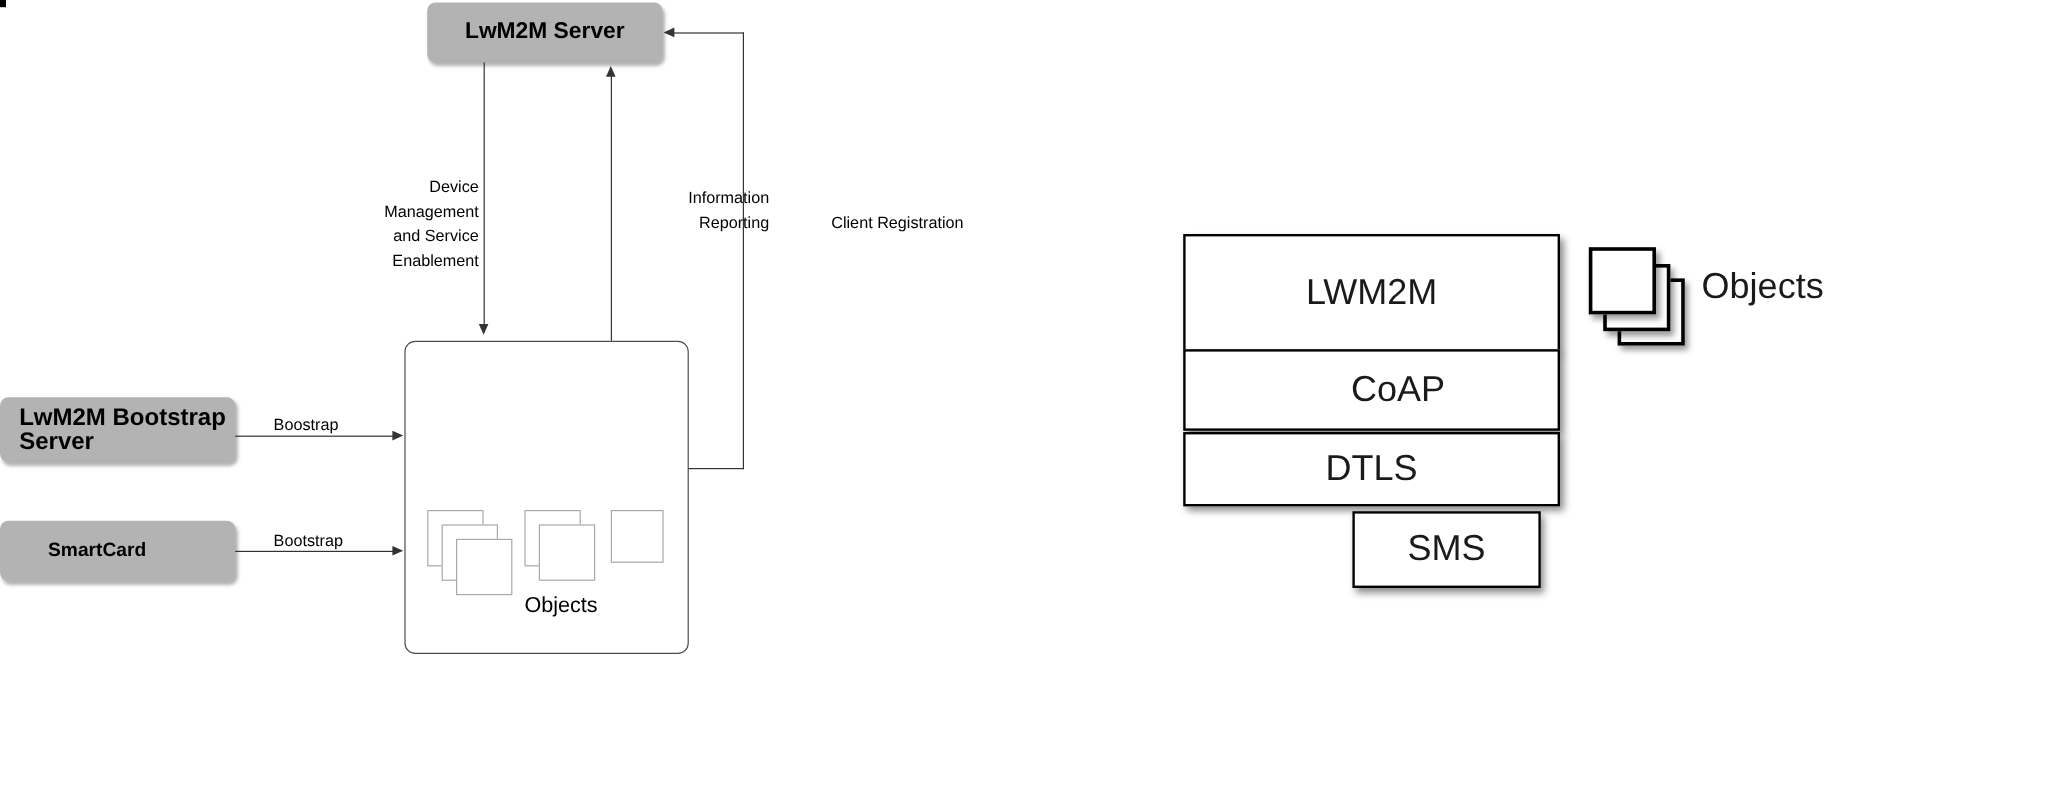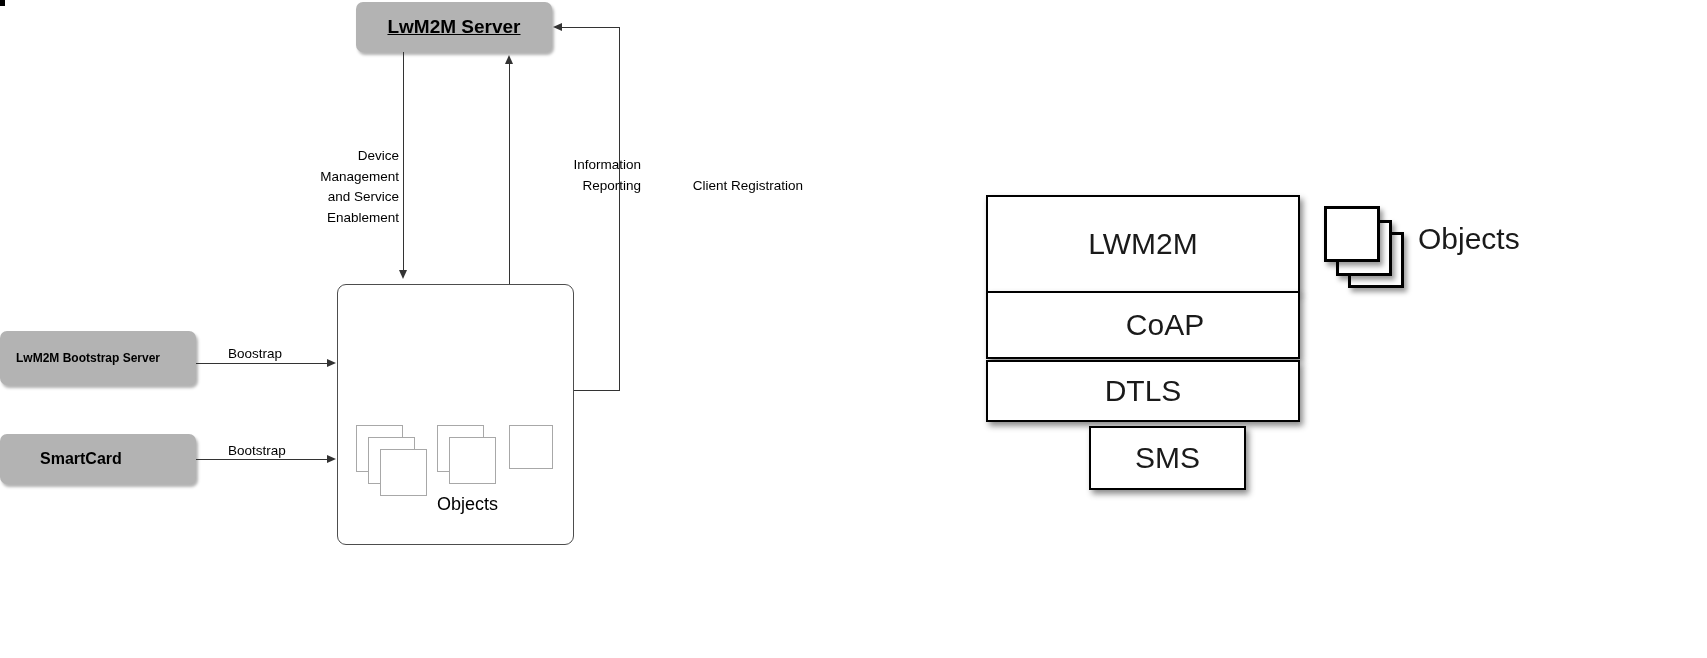--- a/index.html
+++ b/index.html
@@ -31,21 +31,21 @@
     position: absolute;
     background: #b3b3b3;
     border-radius: 7px;
     box-shadow: 2px 3px 3px rgba(0,0,0,0.30);
     display: flex;
     align-items: center;
     box-sizing: border-box;
     color: #000000;
     font-weight: bold;
   }
-  .grey-box.center { justify-content: center; text-decoration: underline; }
+  .grey-box.center { justify-content: center; }
   .grey-box.left { justify-content: flex-start; padding-left: 16px; }
 
   
   .client-container {
     position: absolute;
     background: #ffffff;
     border: 1.4px solid #4d4d4d;
     border-radius: 9px;
     box-sizing: border-box;
   }
@@ -177,21 +177,21 @@
   <div class="obj-card" style="left:368px; top:437px; width:47px; height:47px;"></div>
   <div class="obj-card" style="left:380px; top:449px; width:47px; height:47px;"></div>
 
   <div class="obj-card" style="left:437px; top:425px; width:47px; height:47px;"></div>
   <div class="obj-card" style="left:449px; top:437px; width:47px; height:47px;"></div>
 
   <div class="obj-card" style="left:509px; top:425px; width:44px; height:44px;"></div>
 
   <div class="objects-caption" style="left:380px; top:494px; width:175px;">Objects</div>
 
-  <div class="grey-box left" style="left:0px; top:331px; width:196px; height:54px; font-size:12px; line-height:20px;">
+  <div class="grey-box left" style="left:0px; top:331px; width:196px; height:54px; font-size:20px; line-height:20px;">
     <span>LwM2M Bootstrap Server</span>
   </div>
 
   <div class="hline" style="left:196px; top:363px; width:133px;"></div>
   <div class="arrow-right" style="left:327px; top:358.5px;"></div>
   <div class="edge-label" style="left:228px; top:344px; width:120px;">Boostrap</div>
 
   <div class="grey-box left" style="left:0px; top:434px; width:196px; height:50px; font-size:16px; padding-left:40px;">
     <span>SmartCard</span>
   </div>
@@ -206,21 +206,21 @@
 
   <div class="stack-box" style="left:986px; top:291px; width:314px; height:68px;padding-left:44px;">
     <span>CoAP</span>
   </div>
 
   <div class="stack-box" style="left:986px; top:360px; width:314px; height:62px;">
     <span>DTLS</span>
   </div>
 
 
-  <div class="stack-box" style="left:1089px; top:426px; width:157px; height:64px;">
+  <div class="stack-box" style="left:1127px; top:426px; width:157px; height:64px;">
     <span>SMS</span>
   </div>
 
   <div class="stack-card" style="left:1348px; top:232px; width:56px; height:56px;"></div>
   <div class="stack-card" style="left:1336px; top:220px; width:56px; height:56px;"></div>
   <div class="stack-card" style="left:1324px; top:206px; width:56px; height:56px;"></div>
 
   <div class="stack-objects-label" style="left:1418px; top:222px;">Objects</div>
 
 </div>

